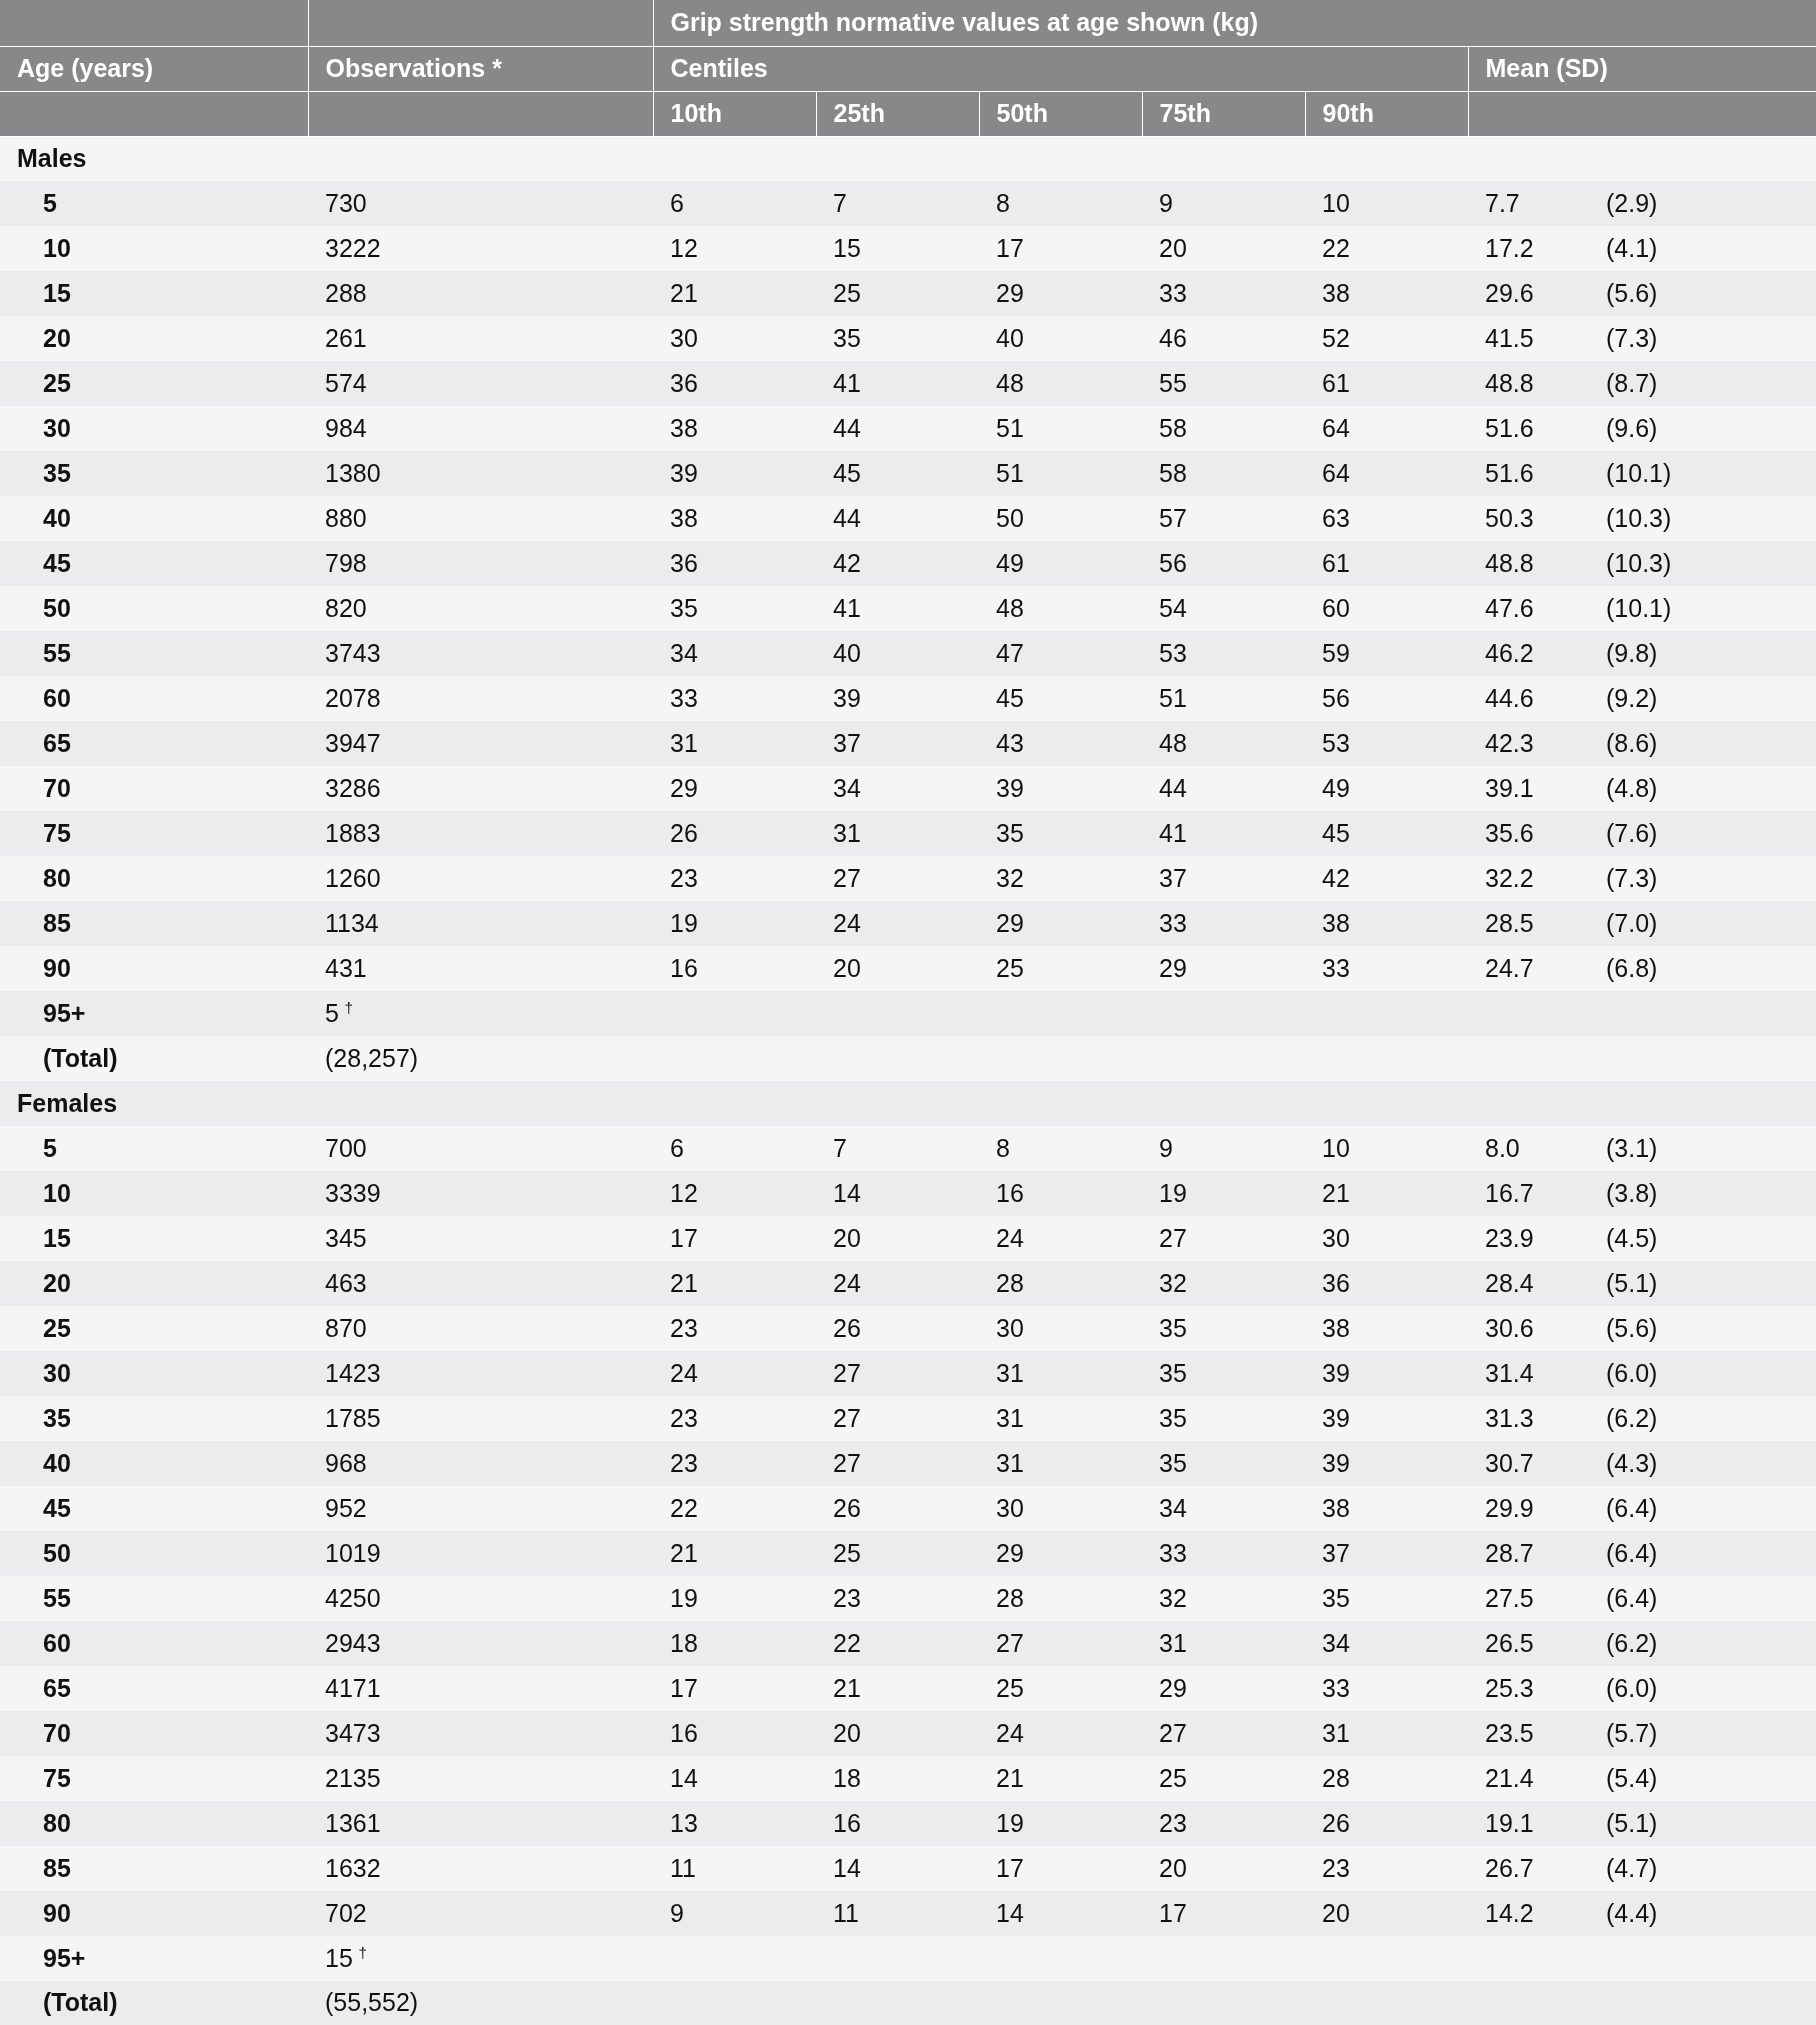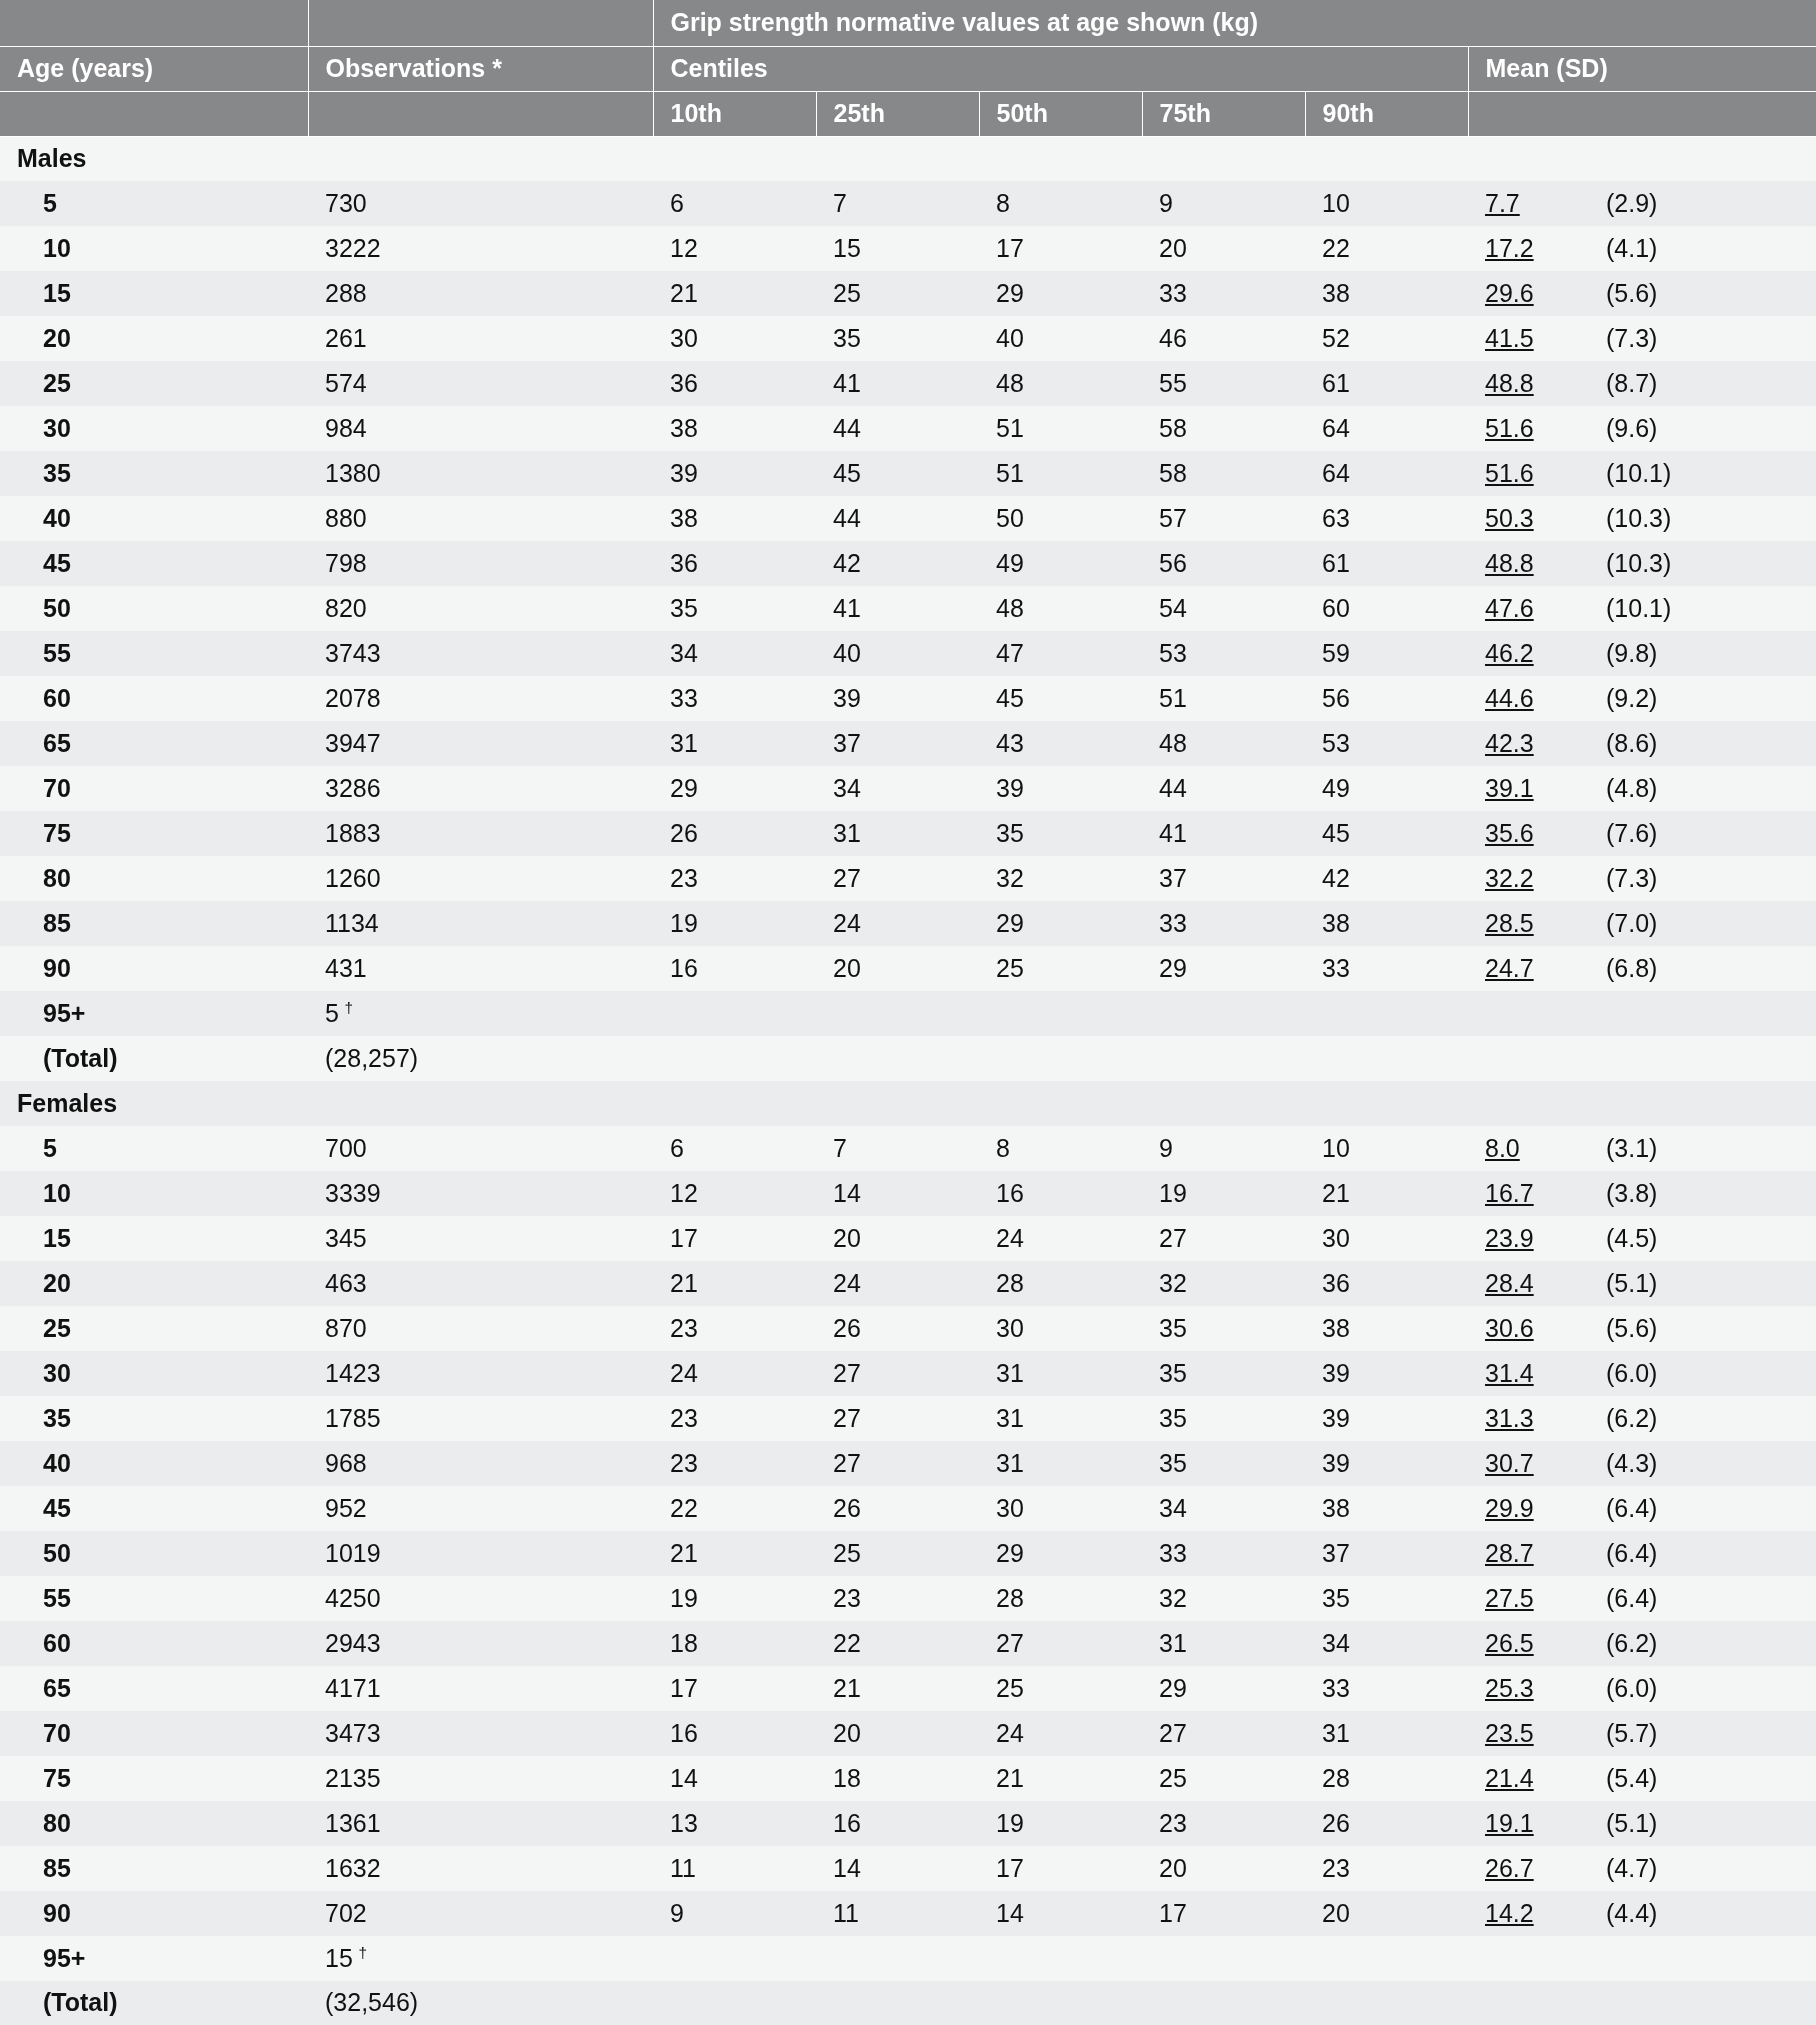--- a/index.html
+++ b/index.html
@@ -31,21 +31,21 @@
 
   tbody td {
     height: 45px; padding: 0 0 0 17px; box-sizing: border-box;
     white-space: nowrap; vertical-align: middle;
   }
   tbody tr.odd td { background: #f4f6f5; }
   tbody tr.even td { background: #ebeced; }
   tbody td.age { font-weight: bold; padding-left: 43px; }
   tbody tr.group td.glabel { font-weight: bold; padding-left: 17px; }
   tbody td.sd { padding-left: 0; }
-  tbody td.mean { padding-left: 17px; text-decoration: underline; }
+  tbody td.mean { padding-left: 17px; }
   tbody tr.last td { border-bottom: 3.2px solid #a3a4a6; }
   sup.dag { font-size: 15.4px; vertical-align: 9px; margin-left: 5.7px; }
 </style>
 </head>
 <body>
 
 <div id="page">
   <table class="grip">
     <colgroup>
       <col class="c-age">
@@ -512,21 +512,21 @@
           <td><span></span></td>
           <td><span></span></td>
           <td><span></span></td>
           <td><span></span></td>
           <td><span></span></td>
           <td class="mean"><span></span></td>
           <td class="sd"><span></span></td>
         </tr>
         <tr class="even last">
           <td class="age"><span>(Total)</span></td>
-          <td class="obs"><span>(32,546)</span></td>
+          <td class="obs"><span>(55,552)</span></td>
           <td><span></span></td>
           <td><span></span></td>
           <td><span></span></td>
           <td><span></span></td>
           <td><span></span></td>
           <td class="mean"><span></span></td>
           <td class="sd"><span></span></td>
         </tr>
       </tbody>
   </table>

